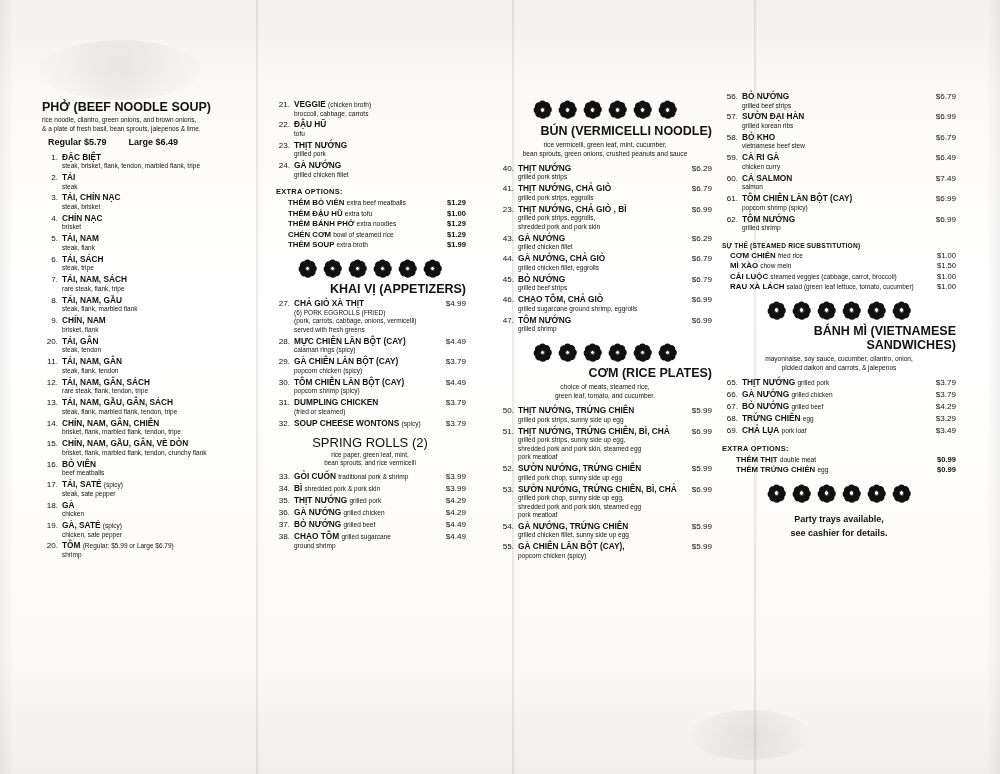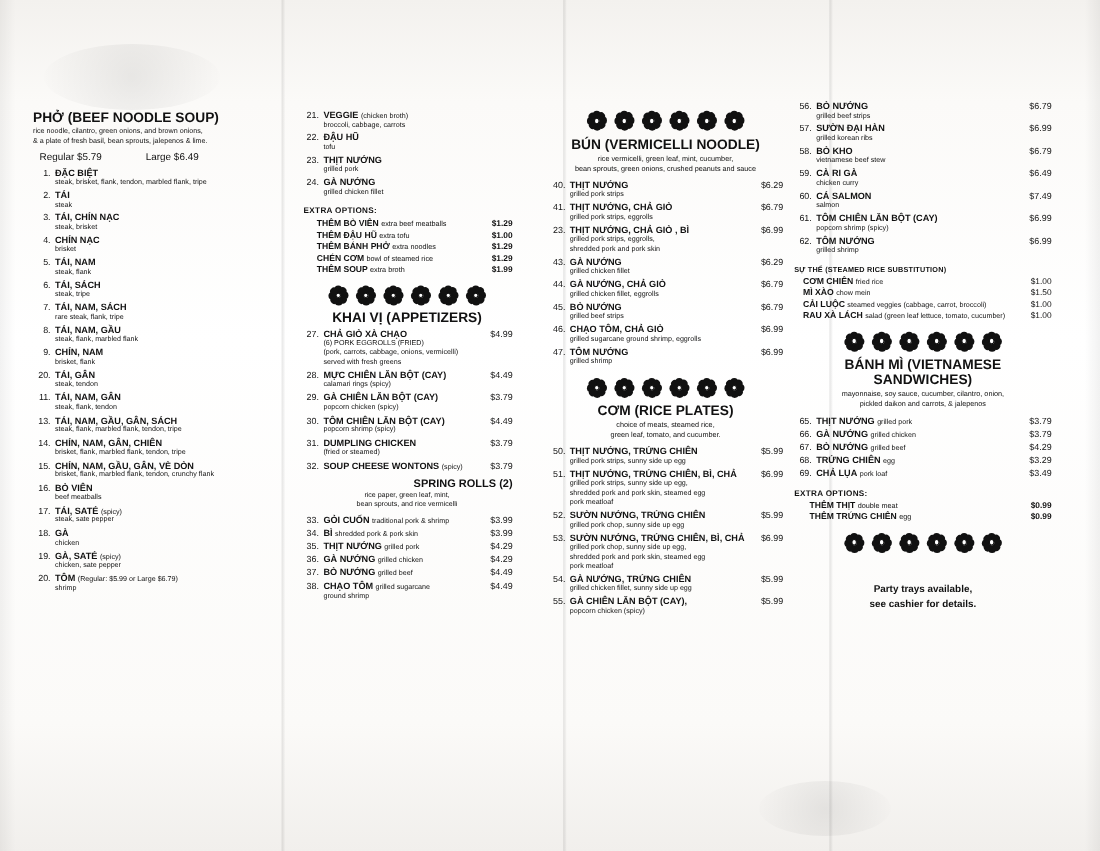--- a/index.html
+++ b/index.html
@@ -44,26 +44,26 @@
   }
   .cols {
     position: absolute;
     inset: 0;
     display: flex;
   }
   .col {
     position: relative;
     box-sizing: border-box;
   }
-  .col1 { width: 256px; padding: 100px 14px 0 30px; }
+  .col1 { width: 256px; padding: 100px 14px 0 42px; }
   .col2 { width: 224px; padding: 100px 14px 0 18px; }
   .col3 { width: 242px; padding: 100px 10px 0 18px; }
   .col4 { width: 246px; padding: 92px 12px 0 0; }
   .sec-head {
-    text-align: center;
+    text-align: right;
     font-weight: bold;
     font-size: 12.5px;
     margin: 2px 0 3px 0;
   }
   .sec-desc {
     text-align: center;
     font-size: 6.6px;
     line-height: 1.35;
     margin-bottom: 5px;
   }
@@ -72,23 +72,23 @@
     font-weight: bold;
     margin-bottom: 2px;
   }
   .pho-desc {
     font-size: 6.5px;
     line-height: 1.35;
     margin-bottom: 3px;
   }
   .pho-prices {
     font-size: 9px;
-    font-weight: normal;
+    font-weight: bold;
     display: flex;
-    gap: 40px;
+    gap: 22px;
     margin-bottom: 6px;
     padding-left: 6px;
   }
   .item {
     display: flex;
     font-size: 8.1px;
     line-height: 1.15;
     margin-bottom: 2.5px;
   }
   .num {
@@ -166,37 +166,37 @@
     position: absolute;
     left: 50%; top: 50%;
     width: 5.6px; height: 5.6px;
     margin: -2.8px 0 0 -2.8px;
     background: #fff;
     border: 1.6px solid #111;
     border-radius: 50%;
     box-sizing: border-box;
   }
   .sub-head {
-    text-align: right;
-    font-size: 10px;
-    font-weight: bold;
+    text-align: center;
+    font-size: 13px;
+    font-weight: normal;
     margin: 7px 0 1px 0;
   }
   .sub-desc {
     text-align: center;
     font-size: 6.4px;
     line-height: 1.3;
     margin-bottom: 4px;
   }
   .note {
     text-align: center;
     font-size: 9px;
     font-weight: bold;
     line-height: 1.5;
-    margin-top: 26px;
+    margin-top: 10px;
   }
   .sub-small {
     font-size: 6.6px;
     font-weight: bold;
     letter-spacing: 0.2px;
     margin: 9px 0 2px 0;
   }
   .subrow {
     display: flex;
     font-size: 7.9px;
@@ -266,20 +266,24 @@
           </div>
           <div class="item">
             <span class="num">20.</span>
             <span class="body"><span class="nm">TÁI, GÂN</span><span class="desc">steak, tendon</span></span>
           </div>
           <div class="item">
             <span class="num">11.</span>
             <span class="body"><span class="nm">TÁI, NAM, GÂN</span><span class="desc">steak, flank, tendon</span></span>
           </div>
           <div class="item">
+            <span class="num">12.</span>
+            <span class="body"><span class="nm">TÁI, NAM, GÂN, SÁCH</span><span class="desc">rare steak, flank, tendon, tripe</span></span>
+          </div>
+          <div class="item">
             <span class="num">13.</span>
             <span class="body"><span class="nm">TÁI, NAM, GẦU, GÂN, SÁCH</span><span class="desc">steak, flank, marbled flank, tendon, tripe</span></span>
           </div>
           <div class="item">
             <span class="num">14.</span>
             <span class="body"><span class="nm">CHÍN, NAM, GÂN, CHIÊN</span><span class="desc">brisket, flank, marbled flank, tendon, tripe</span></span>
           </div>
           <div class="item">
             <span class="num">15.</span>
             <span class="body"><span class="nm">CHÍN, NAM, GẦU, GÂN, VÈ DÒN</span><span class="desc">brisket, flank, marbled flank, tendon, crunchy flank</span></span>
@@ -417,21 +421,21 @@
             <span></span>
             <span></span>
             <i></i>
           </div>
       </div>
 
       <div class="sec-head">KHAI VỊ (APPETIZERS)</div>
       <div id="appetizers">
           <div class="item">
             <span class="num">27.</span>
-            <span class="body"><span class="nm">CHẢ GIÒ XÀ CHẠO</span><span class="desc">(6) PORK EGGROLLS (FRIED)<br>(pork, carrots, cabbage, onions, vermicelli)<br>served with fresh greens</span></span>
+            <span class="body"><span class="nm">CHẢ GIÒ XÀ THỊT</span><span class="desc">(6) PORK EGGROLLS (FRIED)<br>(pork, carrots, cabbage, onions, vermicelli)<br>served with fresh greens</span></span>
             <span class="price">$4.99</span>
           </div>
           <div class="item">
             <span class="num">28.</span>
             <span class="body"><span class="nm">MỰC CHIÊN LĂN BỘT (CAY)</span><span class="desc">calamari rings (spicy)</span></span>
             <span class="price">$4.49</span>
           </div>
           <div class="item">
             <span class="num">29.</span>
             <span class="body"><span class="nm">GÀ CHIÊN LĂN BỘT (CAY)</span><span class="desc">popcorn chicken (spicy)</span></span>

